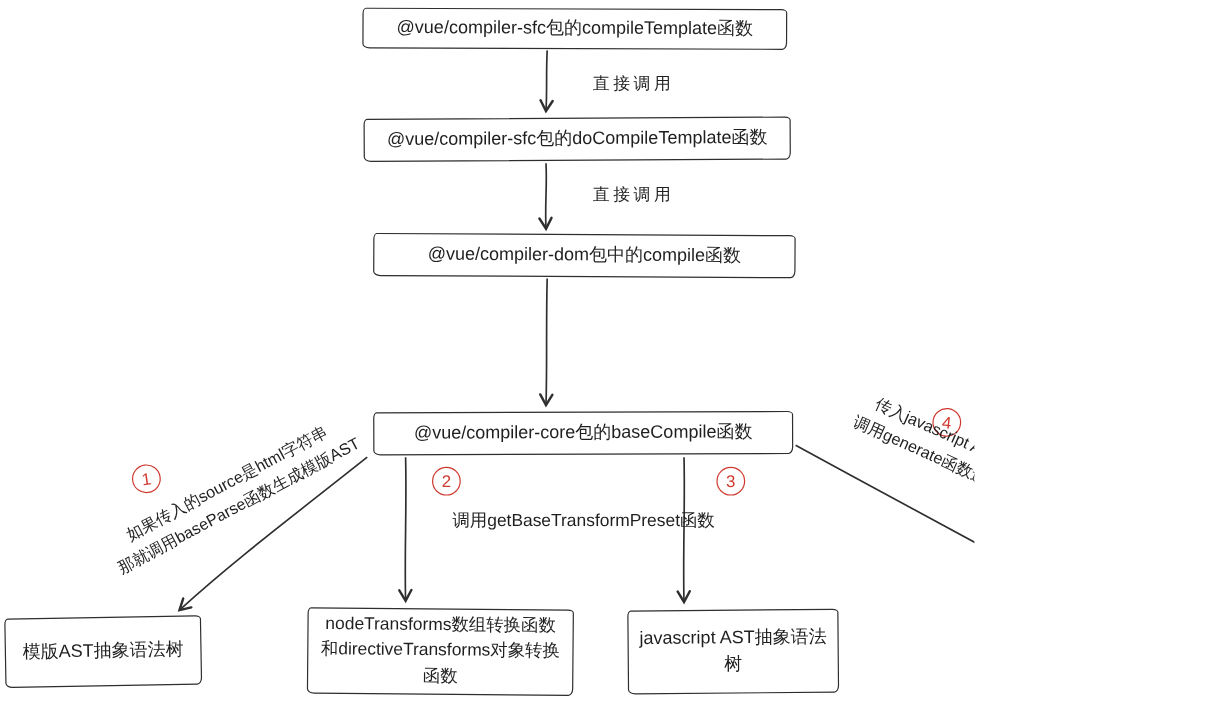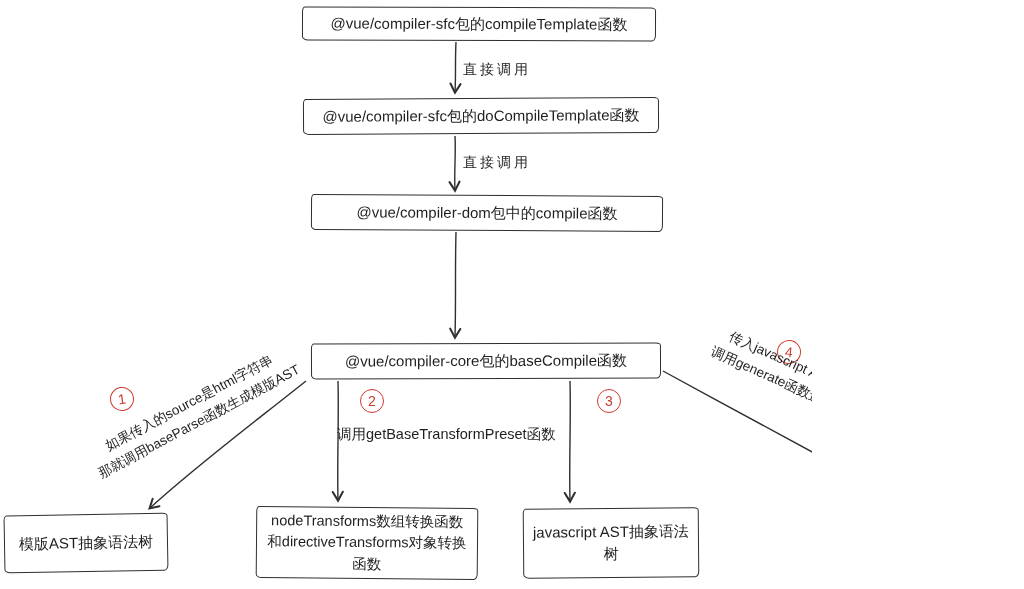--- a/index.html
+++ b/index.html
@@ -38,20 +38,21 @@
     padding: 2px 6px;
   }
   .label {
     position: absolute;
     white-space: pre-line;
     font-size: 14px;
     line-height: 1.6;
   }
   .hand {
     letter-spacing: 3px;
+    margin-left: 31px;
   }
   .multi {
     white-space: pre-line;
   }
   .badge {
     position: absolute;
     width: 22px;
     height: 22px;
     border: 1.5px solid #cf3a30;
     border-radius: 50%;
@@ -137,19 +138,19 @@
 
 
   <div class="badge" style="left:110px; top:387px; transform:rotate(-8deg);">1</div>
   <div class="badge" style="left:360px; top:389px;">2</div>
   <div class="badge" style="left:597px; top:389px;">3</div>
   <div class="badge" style="left:777px; top:340px; transform:rotate(6deg);">4</div>
 
   <div class="label rot-left" style="left:62px; top:392px; width:265px;">如果传入的source是html字符串
 那就调用baseParse函数生成模版AST</div>
 
-  <div class="label" style="left:337px; top:423px; font-size:14.5px;">调用getBaseTransformPreset函数</div>
+  <div class="label" style="left:337px; top:423px; font-size:14.5px;padding-left:40px;">调用getBaseTransformPreset函数</div>
 
 
   <div class="label rot-right" style="left:688px; top:362px; width:240px;">传入javascript AST抽象语法树
 调用generate函数进行字符串拼接</div>
 
 </div>
 
 </body></html>

